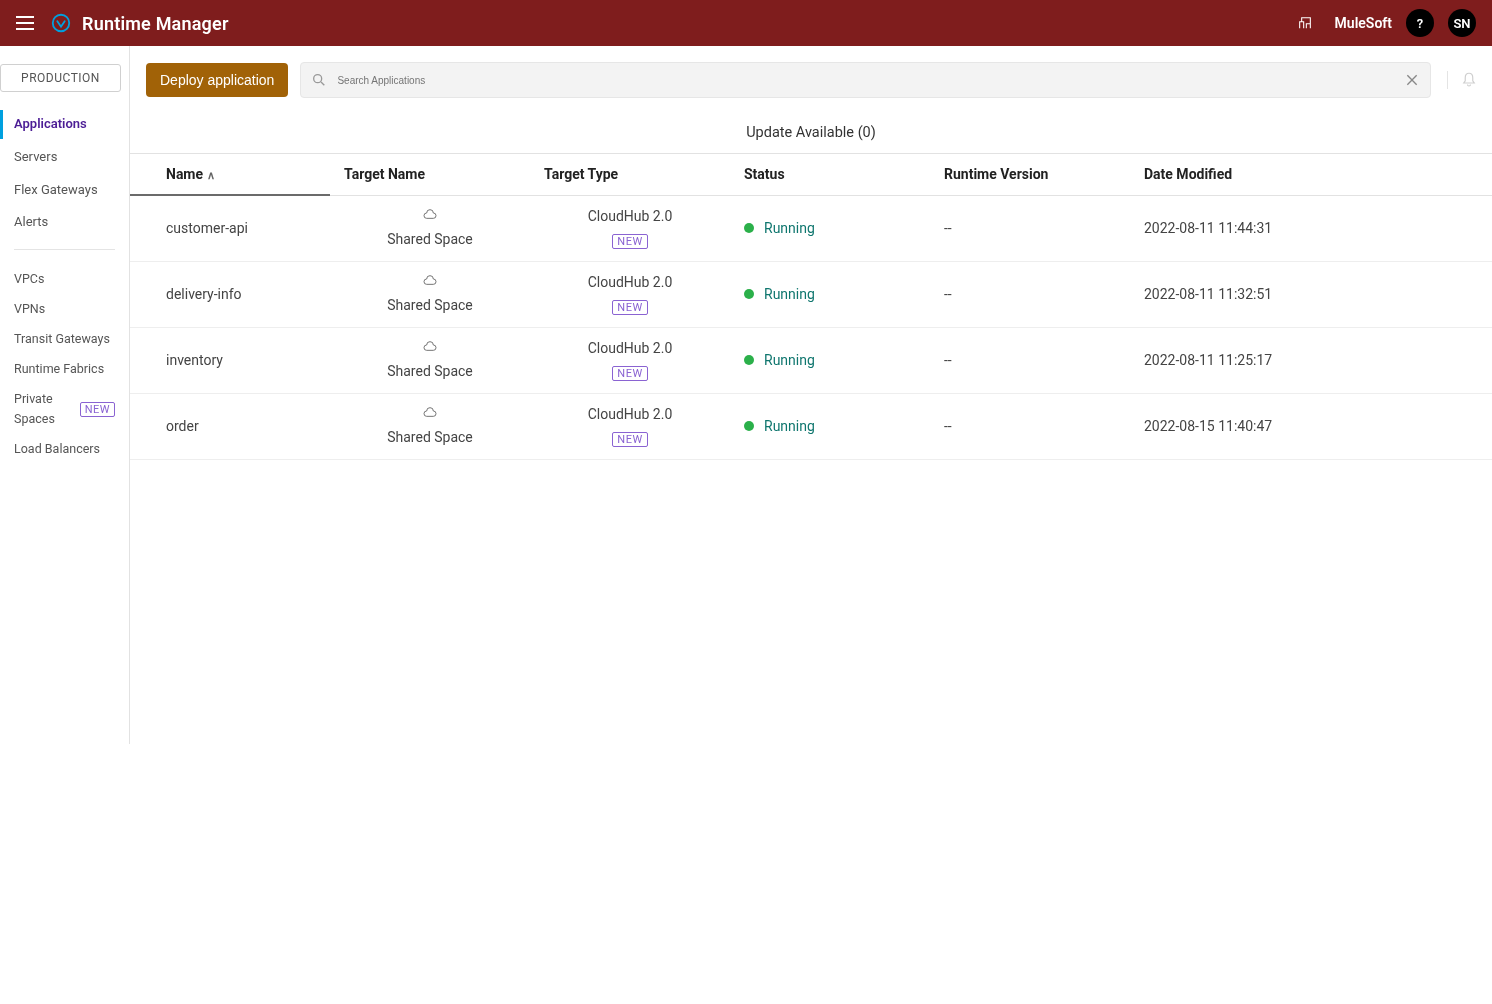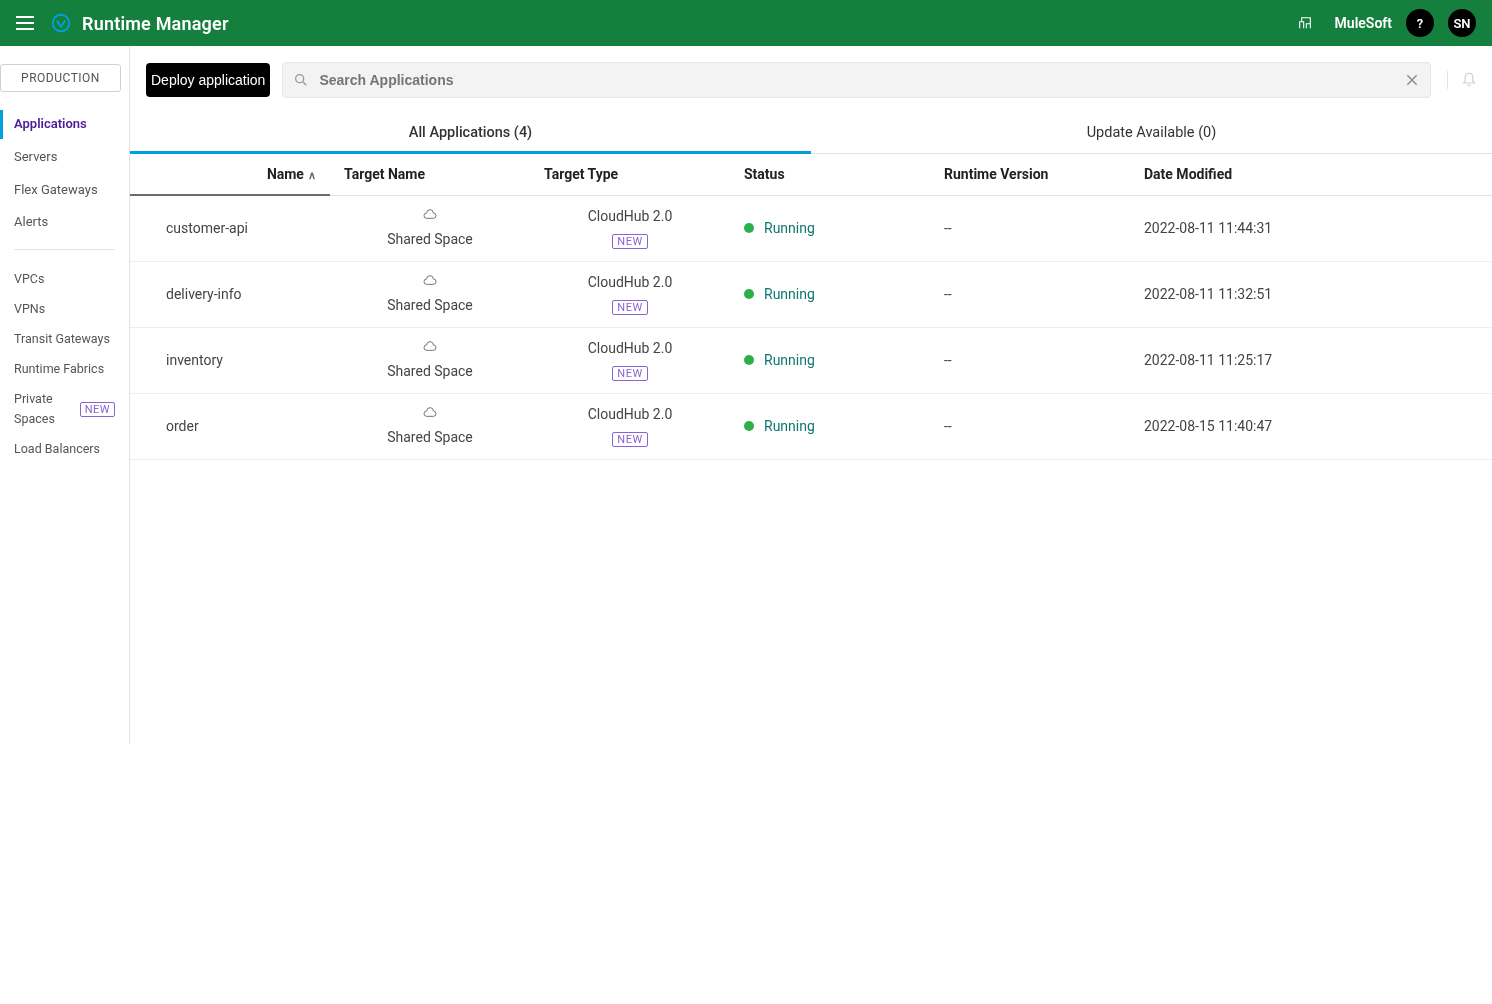--- a/index.html
+++ b/index.html
@@ -7,21 +7,21 @@
     font-family: -apple-system, BlinkMacSystemFont, "Segoe UI", Roboto, "Helvetica Neue", Arial, sans-serif;
     font-size: 14px;
     color: #333;
     background: #fff;
     width: 1492px;
     height: 1004px;
     overflow: hidden;
   }
   
   .header {
-    background: #15803d;
+    background: #7f1d1d;
     color: #fff;
     height: 46px;
     display: flex;
     align-items: center;
     padding: 0 16px;
   }
   .hamburger { display:flex; flex-direction:column; gap:4px; cursor:pointer; margin-right:16px;}
   .hamburger span{display:block;width:18px;height:2px;background:#fff;}
   .rm-logo { width:22px; height:22px; margin-right:10px; display:flex; align-items:center; justify-content:center;}
   .app-title { font-size:18px; font-weight:600; letter-spacing:.2px; }
@@ -36,35 +36,35 @@
   .nav-group{margin-top:4px;}
   .nav-item{padding:6px 14px;font-size:13px;color:#555;cursor:pointer;line-height:1.6;display:flex;align-items:center;gap:6px;}
   .nav-item.active{color:#4c1d95;font-weight:600;position:relative;}
   .nav-item.active::before{content:"";position:absolute;left:0;top:2px;bottom:2px;width:3px;background:#00a0df;}
   .nav-divider{border-top:1px solid #e4e4e4;margin:10px 14px;}
   .nav-sub .nav-item{padding:5px 14px;font-size:12.5px;}
   .new-badge{border:1px solid #8a63d2;color:#8a63d2;border-radius:2px;font-size:11px;padding:0px 4px;letter-spacing:.5px;line-height:13px;}
   
   .main{flex:1;display:flex;flex-direction:column;overflow:hidden;}
   .toolbar{display:flex;align-items:center;padding:16px 14px 16px 16px;gap:12px;border-bottom:0;}
-  .deploy-btn{background:#000000;color:#fff;border:none;border-radius:4px;padding:9px 5px;font-size:14px;cursor:pointer;}
+  .deploy-btn{background:#a16207;color:#fff;border:none;border-radius:4px;padding:9px 14px;font-size:14px;cursor:pointer;}
   .search-wrap{flex:1;display:flex;align-items:center;background:#f3f3f3;border:1px solid #e6e6e6;border-radius:4px;height:36px;padding:0 10px;}
   .search-wrap svg{flex-shrink:0;}
-  .search-input{flex:1;border:none;background:transparent;outline:none;padding:0 10px;font-size:14px;color:#444;font-weight:bold;}
+  .search-input{flex:1;border:none;background:transparent;outline:none;padding:0 10px;font-size:10px;color:#444;}
   .clear-btn{cursor:pointer;color:#888;display:flex;align-items:center;}
   .notif-wrap{border-left:1px solid #e4e4e4;padding-left:12px;margin-left:4px;display:flex;align-items:center;color:#c4c4c4;cursor:pointer;}
   
   .tabs{display:flex;border-bottom:1px solid #e2e2e2;margin:0 0 0 0;}
   .tab{flex:1;text-align:center;padding:10px 0 12px 0;font-size:14.5px;color:#333;cursor:pointer;position:relative;}
   .tab.active{font-weight:500;}
   .tab.active::after{content:"";position:absolute;left:0;right:0;bottom:-1px;height:3px;background:#00a0df;}
   
   .table{width:100%;border-collapse:collapse;}
   .table thead th{text-align:left;font-weight:700;font-size:14px;color:#222;padding:12px 14px;border-bottom:1px solid #e2e2e2;}
-  .table th.sorted{border-bottom:2px solid #6b6b6b;text-align:right;}
+  .table th.sorted{border-bottom:2px solid #6b6b6b;}
   .sort-caret{font-size:11px;margin-left:4px;color:#666;}
   .table tbody td{padding:12px 14px;border-bottom:1px solid #eee;font-size:14px;color:#444;vertical-align:middle;}
   .target-cell{display:flex;align-items:center;gap:10px;flex-direction:column;}
   .cloud-icon{color:#6b6b6b;display:inline-flex;}
   .status-cell{display:flex;align-items:center;gap:10px;}
   .status-dot{width:10px;height:10px;border-radius:50%;background:#2bb04a;}
   .status-text{color:#0f766e;}
   .col-name{width:200px;padding-left:36px !important;}
   .col-target{width:200px;}
   .col-type{width:200px;}
@@ -163,21 +163,20 @@
         </span>
       </div>
       <div class="notif-wrap">
         <svg width="18" height="18" viewBox="0 0 24 24">
             <path d="M12 3 C9 3 7 5 7 9 L7 13 L5 16 L19 16 L17 13 L17 9 C17 5 15 3 12 3 Z M10 18 A2 2 0 0 0 14 18" stroke="#cfcfcf" stroke-width="1.6" fill="none"></path>
           </svg>
       </div>
     </div>
 
     <div class="tabs" id="tabs-row">
-        <div class="tab active"><span>All Applications (4)</span></div>
         <div class="tab"><span>Update Available (0)</span></div>
       </div>
 
     <table class="table">
       <thead>
           <tr id="thead-row">
             <th class="col-name sorted"><span>Name</span><span class="sort-caret">∧</span></th>
             <th class="col-target"><span>Target Name</span></th>
             <th class="col-type"><span>Target Type</span></th>
             <th class="col-status"><span>Status</span></th>

